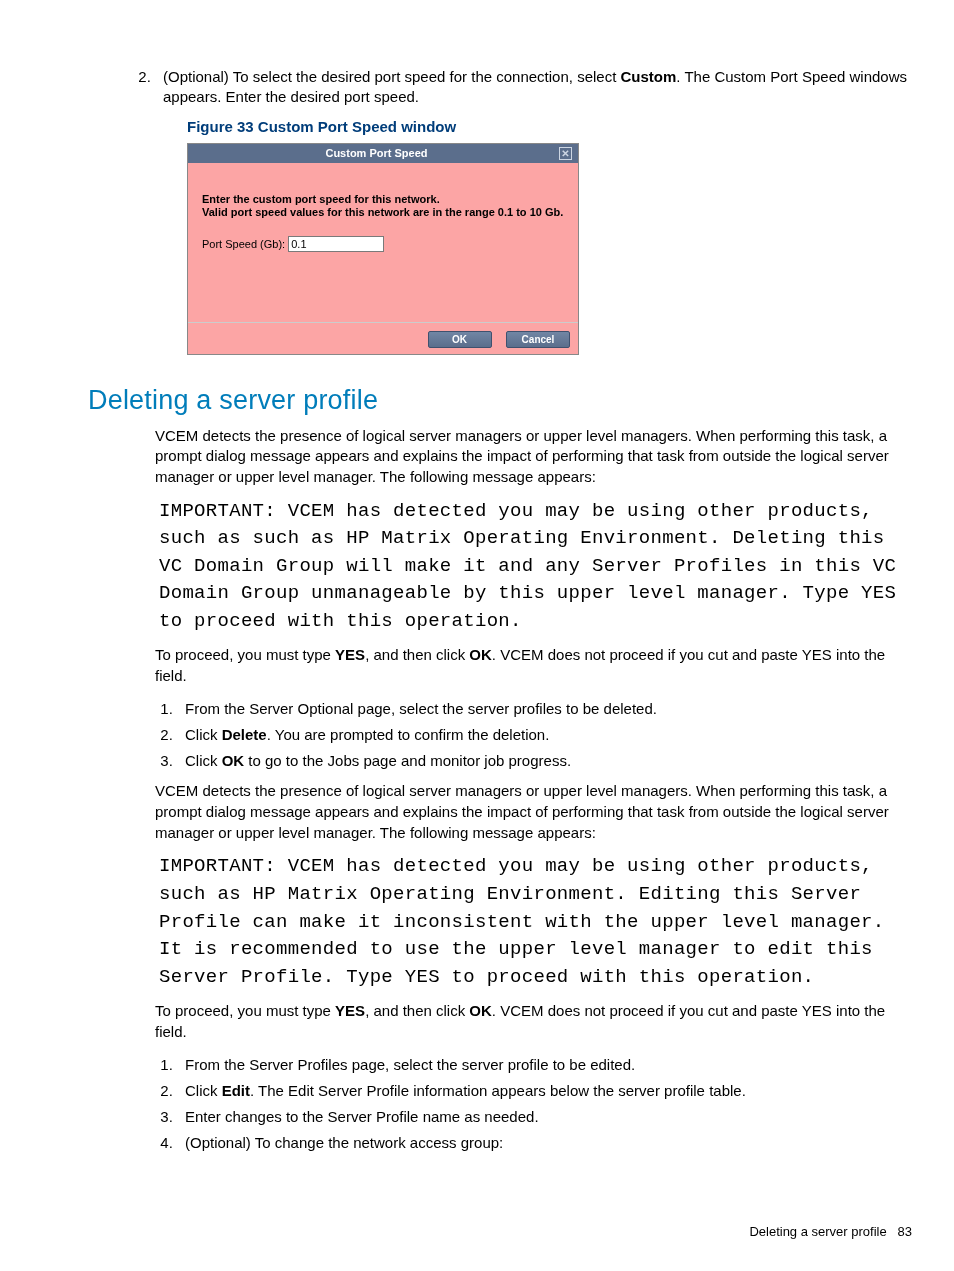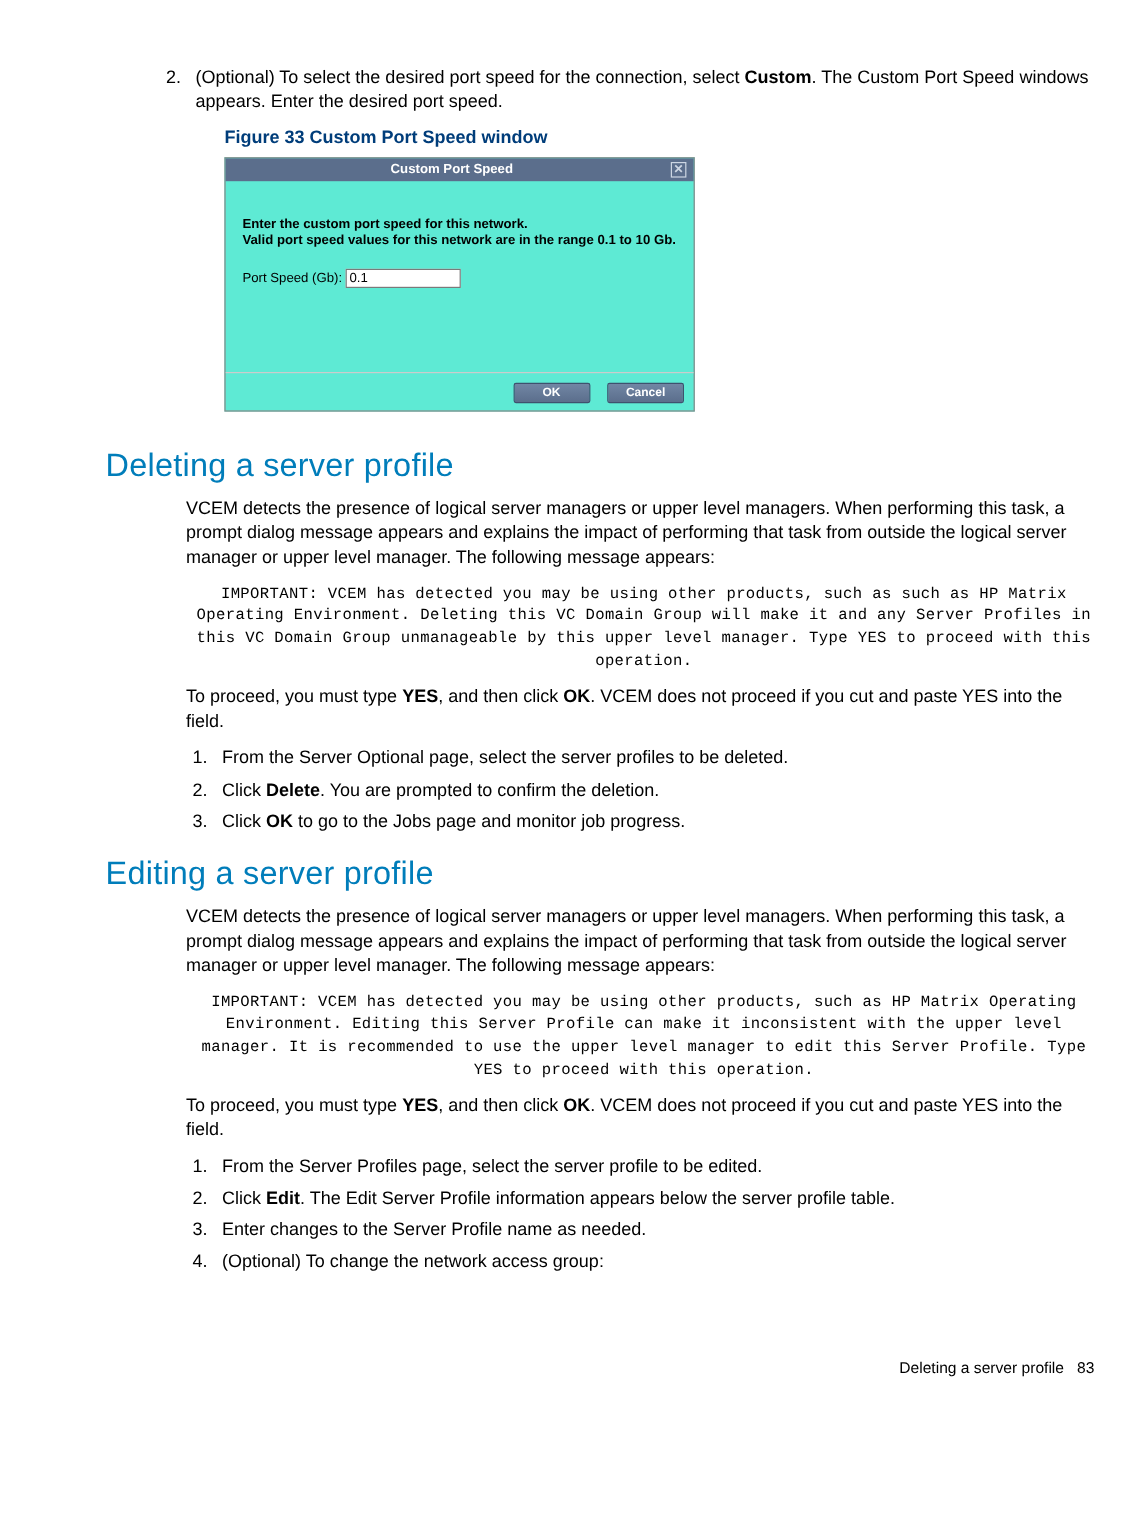--- a/index.html
+++ b/index.html
@@ -11,21 +11,21 @@
     width: 954px;
   }
   .page {
     padding: 55px 40px 40px 90px;
     box-sizing: border-box;
   }
   .indent {
     margin-left: 65px;
   }
   ol.num-list {
-    margin: 0 0 10px 0;
+    margin: 12px 0 10px 0;
     padding-left: 65px;
   }
   ol.num-list li {
     margin-bottom: 6px;
     font-size: 15px;
     line-height: 1.35;
     padding-left: 8px;
   }
   ol.num-list.inner {
     padding-left: 0;
@@ -33,21 +33,21 @@
   }
   .figure-caption {
     color: #003d7a;
     font-weight: bold;
     font-size: 15px;
     margin: 10px 0 8px 0;
   }
   .mock-dialog {
     width: 390px;
     border: 1px solid #888;
-    background: #5eead4;
+    background: #fca5a5;
     margin-bottom: 30px;
   }
   .mock-titlebar {
     background: #5b6e8c;
     color: #fff;
     font-weight: bold;
     font-size: 11px;
     padding: 3px 6px;
     display: flex;
     justify-content: space-between;
@@ -106,26 +106,25 @@
     font-family: Arial, Helvetica, sans-serif;
     letter-spacing: 0.2px;
   }
   .body-text {
     font-size: 15px;
     line-height: 1.38;
     margin: 0 0 10px 0;
   }
   .mono {
     font-family: "Courier New", Courier, monospace;
-    font-size: 13px;
+    font-size: 19px;
     line-height: 1.45;
     letter-spacing: 0.3px;
     margin: 4px 0 10px 4px;
     white-space: normal;
-    text-align: center;
   }
   .footer-line {
     text-align: right;
     font-size: 13px;
     margin-top: 70px;
     padding-right: 2px;
   }
   b { font-weight: bold; }
 </style>
 </head>
@@ -169,21 +168,20 @@
     <p class="body-text">
       <span>To proceed, you must type </span><b>YES</b><span>, and then click </span><b>OK</b><span>. VCEM does not proceed if you cut and paste YES into the field.</span>
     </p>
     <ol class="num-list inner">
       <li>From the Server Optional page, select the server profiles to be deleted.</li>
       <li><span>Click </span><b>Delete</b><span>. You are prompted to confirm the deletion.</span></li>
       <li><span>Click </span><b>OK</b><span> to go to the Jobs page and monitor job progress.</span></li>
     </ol>
   </div>
 
-  <h2 class="section-h">Editing a server profile</h2>
   <div class="indent">
     <p class="body-text">VCEM detects the presence of logical server managers or upper level managers. When performing this task, a prompt dialog message appears and explains the impact of performing that task from outside the logical server manager or upper level manager. The following message appears:</p>
     <p class="mono">IMPORTANT: VCEM has detected you may be using other products, such as HP Matrix Operating Environment. Editing this Server Profile can make it inconsistent with the upper level manager. It is recommended to use the upper level manager to edit this Server Profile. Type YES to proceed with this operation.</p>
     <p class="body-text">
       <span>To proceed, you must type </span><b>YES</b><span>, and then click </span><b>OK</b><span>. VCEM does not proceed if you cut and paste YES into the field.</span>
     </p>
     <ol class="num-list inner">
       <li>From the Server Profiles page, select the server profile to be edited.</li>
       <li><span>Click </span><b>Edit</b><span>. The Edit Server Profile information appears below the server profile table.</span></li>
       <li>Enter changes to the Server Profile name as needed.</li>

